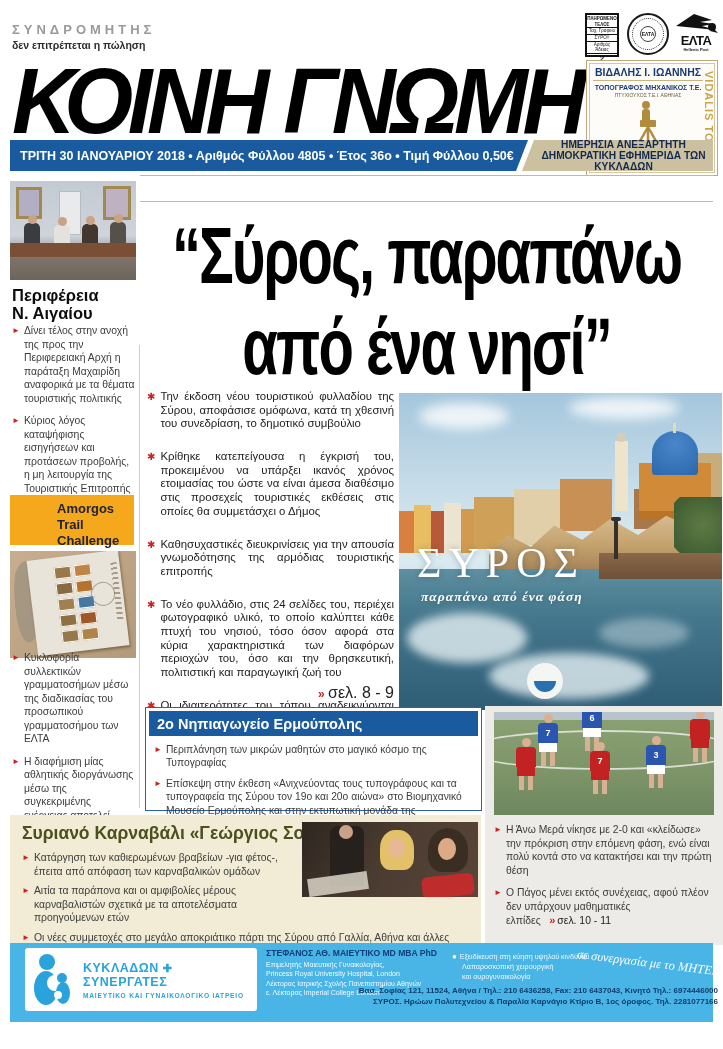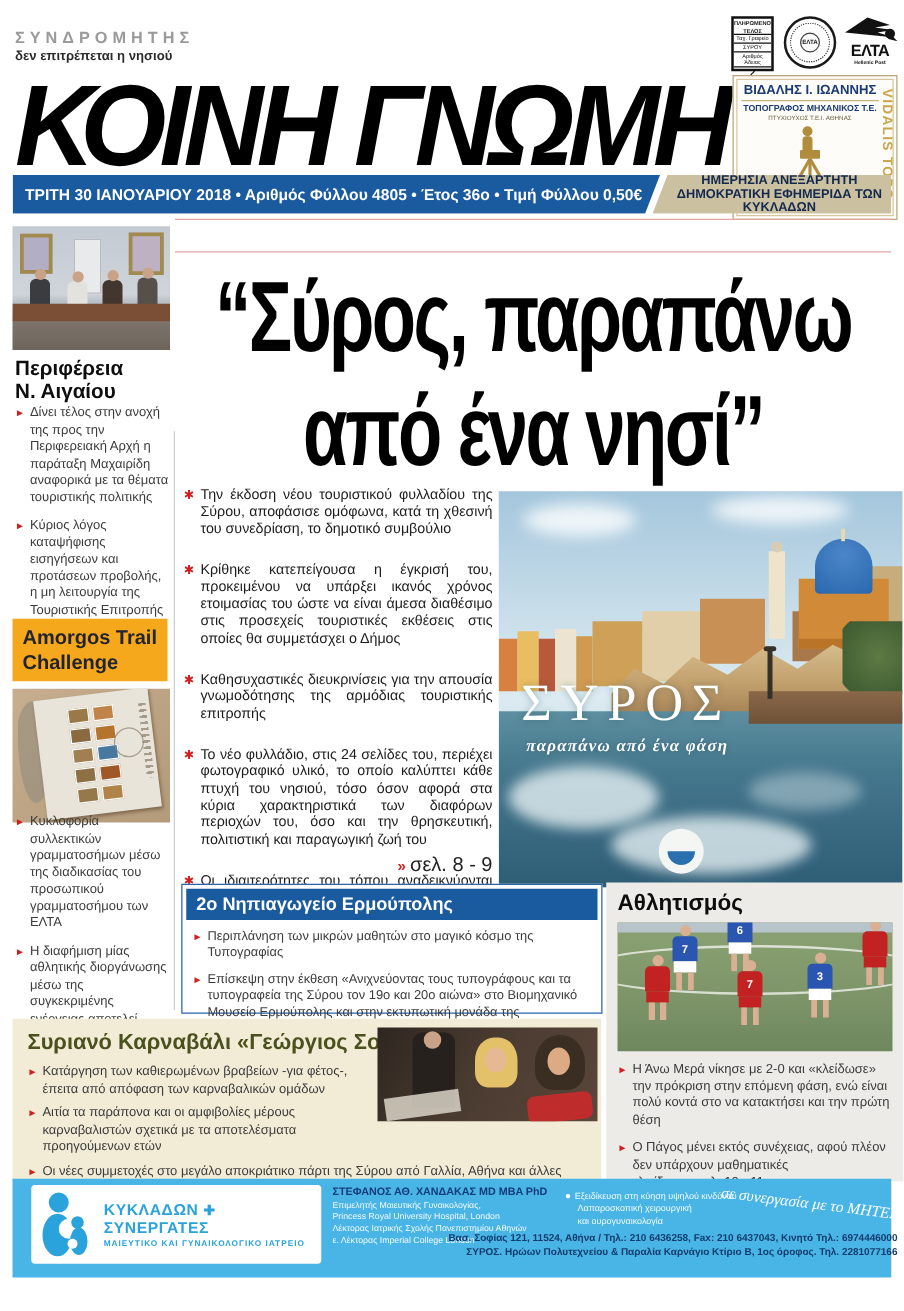--- a/index.html
+++ b/index.html
@@ -70,21 +70,21 @@
 
   .sb-bullets { left:12px; width:124px; }
   .sbul { display:flex; margin-bottom:9px; }
   .sbul .bm { color:#cf1f1f; font-size:8px; line-height:13px; margin-right:4px; flex:0 0 auto; }
   .sbul .bt { font-size:10.4px; color:#3c3c3c; line-height:1.3; }
   .ref { white-space:nowrap; }
   .ref .arr { color:#cf1f1f; font-weight:bold; font-size:11px; letter-spacing:-1px; }
   .ref .rl { color:#222; font-size:10.4px; }
 
   .amorgos { left:10px; top:495px; width:124px; height:50px; background:#f6a81c; padding:6px 8px; }
-  .amorgos .at { font-size:16px; font-weight:bold; color:#21232e; line-height:1.22; }
+  .amorgos .at { font-size:13px; font-weight:bold; color:#21232e; line-height:1.22;margin-left:39px; }
 
   .stampphoto { left:10px; top:551px; width:126px; height:107px; background:linear-gradient(135deg,#c6ae8e,#b39a7a); overflow:hidden; }
   .sp-runner { position:absolute; left:2px; top:10px; width:34px; height:90px; background:radial-gradient(ellipse at 50% 30%, #8e897b 0%, #8e897b 60%, transparent 62%); opacity:.55; border-radius:40%; }
   .sp-env { position:absolute; left:22px; top:4px; width:92px; height:96px; background:#e9e4da; transform:rotate(-7deg); box-shadow:1px 2px 3px rgba(60,40,20,.45); }
   .sp-stamp { position:absolute; width:17px; height:12px; border:1px solid #fff; }
   .sp-mark { position:absolute; right:8px; top:30px; width:24px; height:24px; border:1px solid #8a8070; border-radius:50%; opacity:.7; }
   .sp-bar { position:absolute; right:3px; top:12px; width:6px; height:60px; background:repeating-linear-gradient(180deg,#776a55 0 2px,transparent 2px 5px); opacity:.6; }
 
   
   .lead-bullets { left:147px; top:390px; width:247px; }
@@ -171,21 +171,21 @@
 
   svg { overflow:visible; }
 </style>
 </head>
 <body>
 
 <div class="page">
 
   <div class="abs subscriber">
     <div class="sub1">ΣΥΝΔΡΟΜΗΤΗΣ</div>
-    <div class="sub2">δεν επιτρέπεται η νησιού</div>
+    <div class="sub2">δεν επιτρέπεται η πώληση</div>
   </div>
 
   <div class="abs permit-box">
     <div class="ph">ΠΛΗΡΩΜΕΝΟ ΤΕΛΟΣ</div>
     <div class="pr">Ταχ. Γραφείο</div>
     <div class="pr">ΣΥΡΟΥ</div>
     <div class="pr">Αριθμός Άδειας</div>
     <div class="pn">2</div>
   </div>
 
@@ -364,21 +364,20 @@
         <span class="bt">Περιπλάνηση των μικρών μαθητών στο μαγικό κόσμο της Τυπογραφίας</span>
       </div>
       <div class="sbul">
         <span class="bm">►</span>
         <span class="bt"><span>Επίσκεψη στην έκθεση «Ανιχνεύοντας τους τυπογράφους και τα τυπογραφεία της Σύρου τον 19ο και 20ο αιώνα» στο Βιομηχανικό Μουσείο Ερμούπολης και στην εκτυπωτική μονάδα της Τυποκυκλαδικής</span>&nbsp;&nbsp;<span class="ref"><span class="arr">»</span> <span class="rl">σελ. 6</span></span></span>
       </div>
     </div>
   </div>
 
   <div class="abs sports">
-    <div class="sports-head">Αθλητισμός</div>
     <div class="fb">
       <div class="fb-wall"></div>
       <div class="fb-line"></div>
       <div class="pl" style="left:88px;top:-4px">
         <div class="shirt blue">6</div>
           <div class="shorts blue"></div>
           <div class="legs"></div>
       </div>
       <div class="pl" style="left:44px;top:2px">
         <div class="head"></div>
@@ -453,21 +452,21 @@
         <circle cx="31" cy="25" r="5" fill="#2aa3dc"></circle>
         <ellipse cx="32" cy="40" rx="7" ry="11" fill="#2aa3dc"></ellipse>
         <circle cx="27" cy="42" r="4" fill="#fff"></circle>
       </svg>
       <div class="names">
         <div class="f-n1"><span>ΚΥΚΛΑΔΩΝ</span> <span class="cross">✚</span> <span>ΣΥΝΕΡΓΑΤΕΣ</span></div>
         <div class="f-n2">ΜΑΙΕΥΤΙΚΟ ΚΑΙ ΓΥΝΑΙΚΟΛΟΓΙΚΟ ΙΑΤΡΕΙΟ</div>
       </div>
     </div>
     <div class="f-doc">
-      <div class="f-docname">ΣΤΕΦΑΝΟΣ ΑΘ. ΧΑΝΔΑΚΑΣ MD MBA PhD</div>
+      <div class="f-docname">ΣΤΕΦΑΝΟΣ ΑΘ. ΜΑΙΕΥΤΙΚΟ MD MBA PhD</div>
       <div class="f-cred">
         <div>Επιμελητής Μαιευτικής Γυναικολογίας,</div>
         <div>Princess Royal University Hospital, London</div>
         <div>Λέκτορας Ιατρικής Σχολής Πανεπιστημίου Αθηνών</div>
         <div>ε. Λέκτορας Imperial College London</div>
       </div>
     </div>
     <div class="f-serv">
       <div><span class="dot">●</span><span>Εξειδίκευση στη κύηση υψηλού κινδύνου</span></div>
       <div style="margin-left:10px">Λαπαροσκοπική χειρουργική</div>

